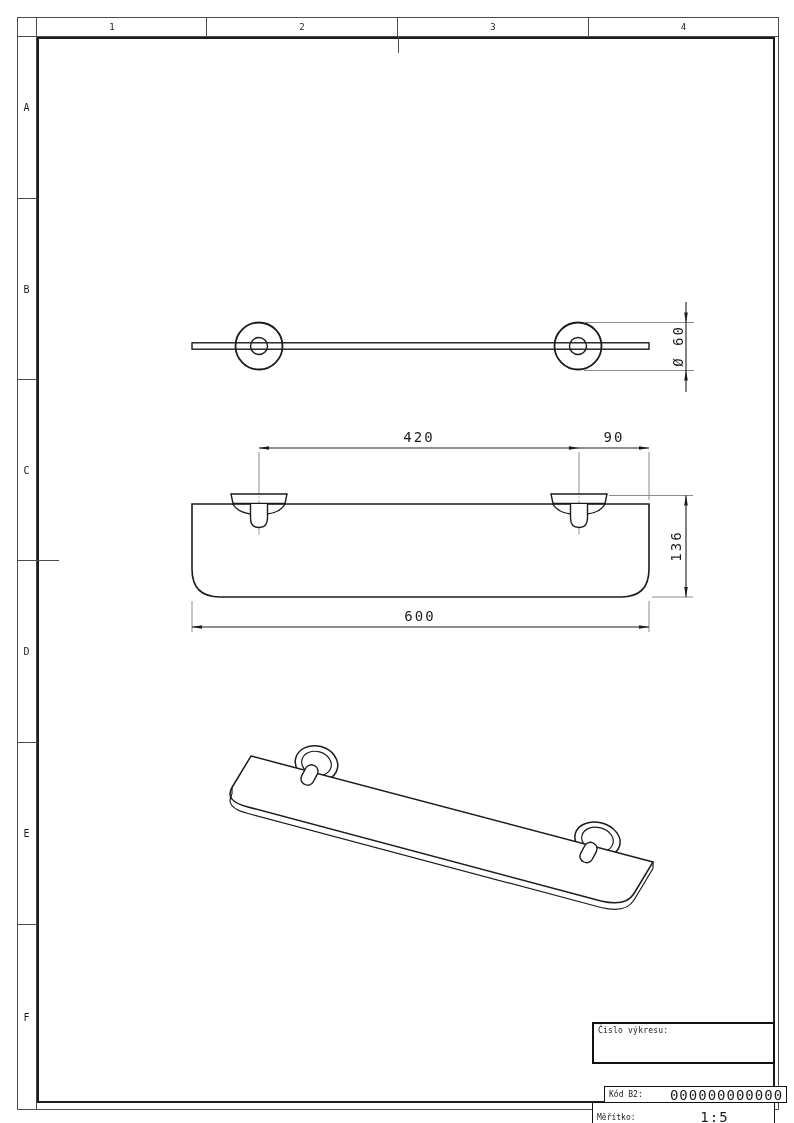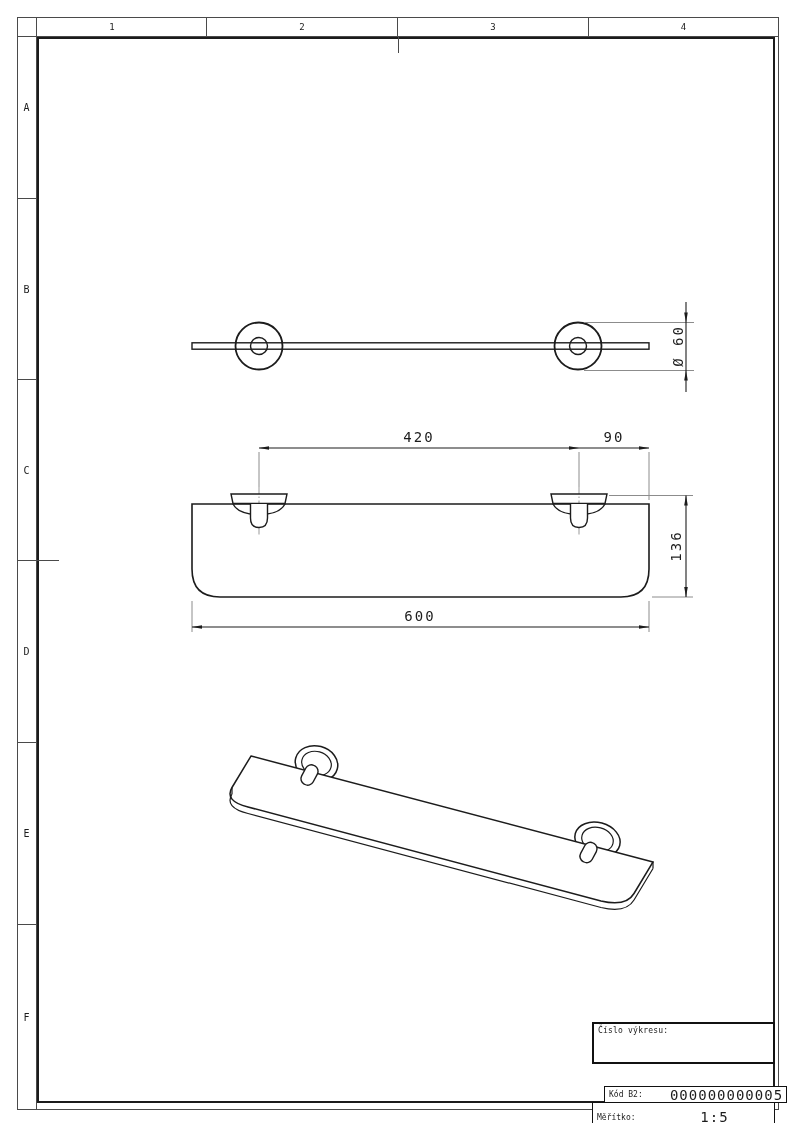--- a/index.html
+++ b/index.html
@@ -162,16 +162,16 @@
 
   <div class="abs tb-number-box">
     <span class="tb-number-label">Číslo výkresu:</span>
   </div>
   <div class="abs tb-row tb-row-scale">
     <span class="lbl">Měřítko:</span>
     <span class="val">1:5</span>
   </div>
   <div class="abs tb-row tb-row-code">
     <span class="lbl">Kód B2:</span>
-    <span class="val">000000000005</span>
+    <span class="val">000000000000</span>
   </div>
 
 </div>
 
 </body></html>

